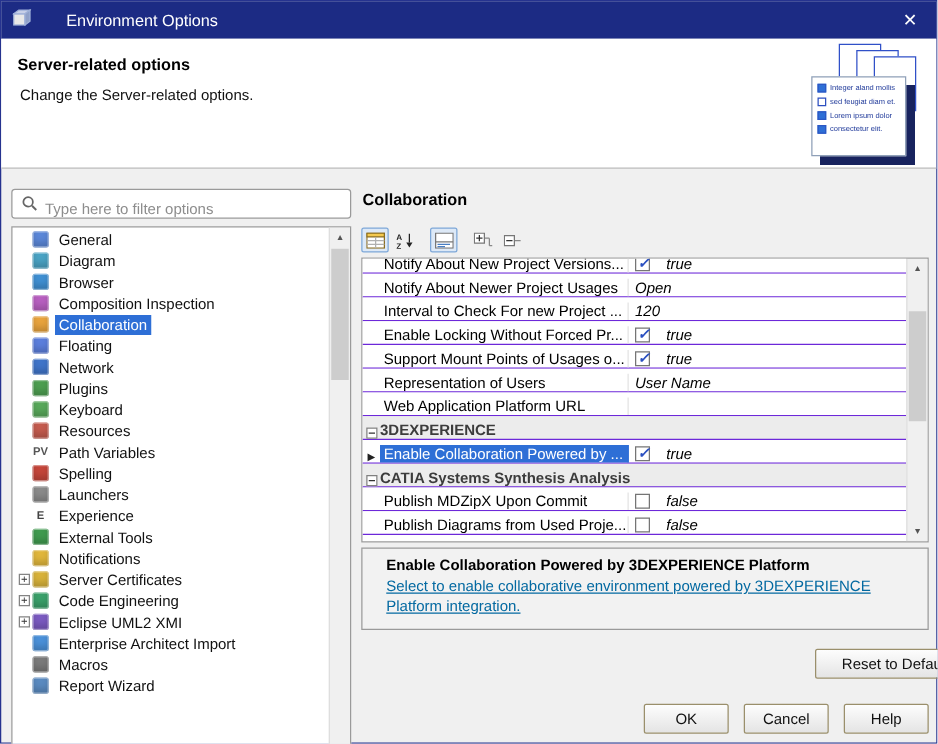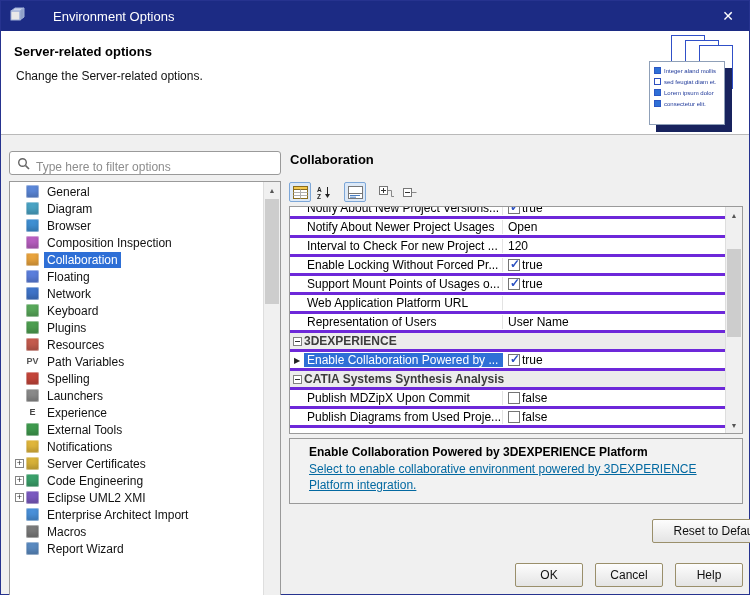--- a/index.html
+++ b/index.html
@@ -49,25 +49,25 @@
   
   .panel-title{position:absolute;left:289px;top:151px;font-size:13px;font-weight:bold;color:#000;}
   .toolbar{position:absolute;left:288px;top:180px;height:22px;display:flex;align-items:center;gap:2px;}
   .tbtn{width:22px;height:20px;display:flex;align-items:center;justify-content:center;border:1px solid transparent;border-radius:2px;}
   .tbtn.active{border-color:#7da7d8;background:#dde9f7;}
   .tbtn.gap{margin-left:7px;}
 
   
   .tablebox{position:absolute;left:288px;top:205px;width:454px;height:228px;background:#fff;border:1px solid #9a9a9a;overflow:hidden;}
   .ptable{position:absolute;left:0;top:0;right:17px;bottom:0;overflow:hidden;}
-  .prow{display:flex;height:19px;border-bottom:3px solid #6d28d9;font-size:12px;align-items:center;background:#fff;}
+  .prow{display:flex;height:19px;border-bottom:1px solid #6d28d9;font-size:12px;align-items:flex-end;background:#fff;}
   .prow.cut{margin-top:-7px;}
   .marker{width:14px;flex:none;display:flex;align-items:center;justify-content:center;font-size:8px;color:#222;}
   .plabel{width:199px;flex:none;border-right:1px solid #e3e3e3;display:flex;align-items:center;padding:0 3px;overflow:hidden;white-space:nowrap;}
-  .pvalue{flex:1;display:flex;align-items:center;padding:0 5px;gap:2px;overflow:hidden;white-space:nowrap;}
+  .pvalue{flex:1;display:flex;align-items:center;padding:0 5px;gap:13px;overflow:hidden;white-space:nowrap;font-style:italic;}
   .prow.section{background:#ececec;color:#3c3c3c;font-weight:bold;}
   .seclabel{flex:1;display:flex;align-items:center;}
   .prow.selected .plabel{background:#2e6fd6;color:#fff;border-right-color:#2e6fd6;}
   .colbox{width:9px;height:9px;border:1px solid #808080;background:#fff;position:relative;}
   .colbox::after{content:"";position:absolute;left:1px;right:1px;top:3px;height:1px;background:#333;}
   .checkbox{width:12px;height:12px;border:1px solid #757575;background:#fff;flex:none;position:relative;}
   .checkbox.checked::after{content:"\2713";position:absolute;left:1px;top:-3px;font-size:12px;font-weight:bold;color:#2b50c0;}
 
   
   .descbox{position:absolute;left:288px;top:437px;width:454px;height:66px;border:1px solid #9a9a9a;background:#f2f2f2;padding:6px 19px;}
@@ -168,27 +168,27 @@
           <span class="tree-icon" style="background: rgb(91, 126, 220);"></span>
           <span class="tree-label">Floating</span>
         </div>
         <div class="tree-item">
           <span class="gutter"></span>
           <span class="tree-icon" style="background: rgb(63, 116, 201);"></span>
           <span class="tree-label">Network</span>
         </div>
         <div class="tree-item">
           <span class="gutter"></span>
+          <span class="tree-icon" style="background: rgb(77, 158, 80);"></span>
+          <span class="tree-label">Plugins</span>
+        </div>
+        <div class="tree-item">
+          <span class="gutter"></span>
           <span class="tree-icon" style="background: rgb(88, 168, 90);"></span>
           <span class="tree-label">Keyboard</span>
-        </div>
-        <div class="tree-item">
-          <span class="gutter"></span>
-          <span class="tree-icon" style="background: rgb(77, 158, 80);"></span>
-          <span class="tree-label">Plugins</span>
         </div>
         <div class="tree-item">
           <span class="gutter"></span>
           <span class="tree-icon" style="background: rgb(196, 91, 78);"></span>
           <span class="tree-label">Resources</span>
         </div>
         <div class="tree-item">
           <span class="gutter"></span>
           <span class="tree-icon glyph" style="color: rgb(85, 85, 85);">PV</span>
           <span class="tree-label">Path Variables</span>
@@ -334,27 +334,27 @@
         <div class="prow">
           <span class="marker"></span>
           <span class="plabel">Support Mount Points of Usages o...</span>
           <span class="pvalue">
             <span class="checkbox checked"></span>
             <span>true</span>
           </span>
         </div>
         <div class="prow">
           <span class="marker"></span>
+          <span class="plabel">Representation of Users</span>
+          <span class="pvalue">User Name</span>
+        </div>
+        <div class="prow">
+          <span class="marker"></span>
           <span class="plabel">Web Application Platform URL</span>
           <span class="pvalue"></span>
-        </div>
-        <div class="prow">
-          <span class="marker"></span>
-          <span class="plabel">Representation of Users</span>
-          <span class="pvalue">User Name</span>
         </div>
         <div class="prow section">
           <span class="marker">
             <span class="colbox"></span>
           </span>
           <span class="seclabel">3DEXPERIENCE</span>
         </div>
         <div class="prow selected">
           <span class="marker">▶</span>
           <span class="plabel">Enable Collaboration Powered by ...</span>

